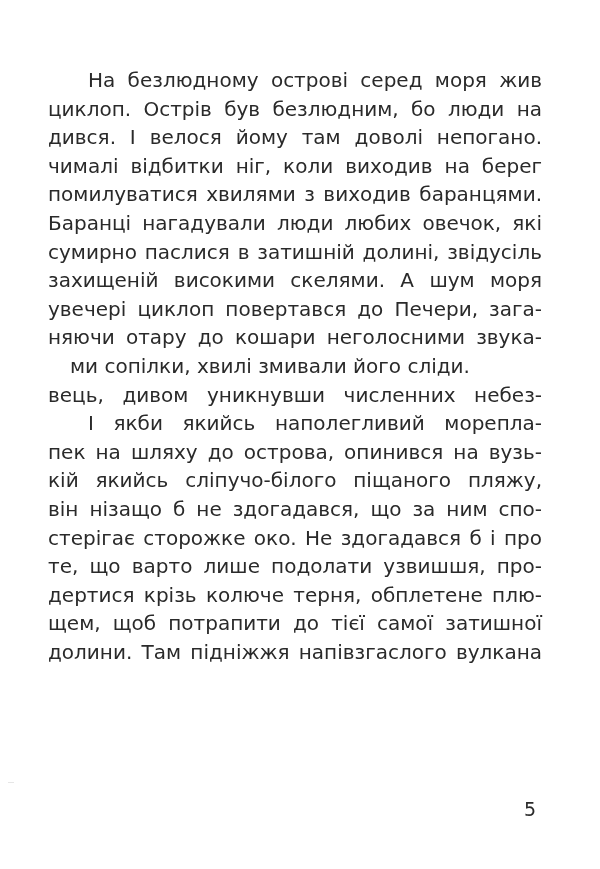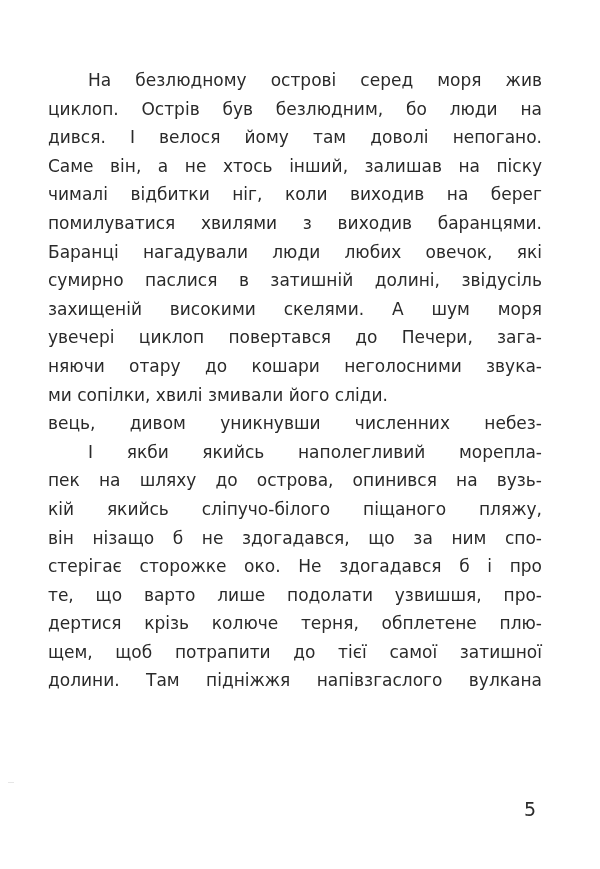--- a/index.html
+++ b/index.html
@@ -14,28 +14,28 @@
   .page-text {
     position: absolute;
     left: 48px;
     top: 66px;
     width: 494px;
   }
   .line {
     display: block;
     height: 28.6px;
     line-height: 28.6px;
-    font-size: 17px;
+    font-size: 20px;
     white-space: nowrap;
     text-align: justify;
     text-align-last: justify;
     letter-spacing: 0px;
   }
   .line.indent { padding-left: 40px; }
-  .line.last { text-align-last: left; }
+  .line.last { text-align-last: left; margin-left: 22px; }
   .page-number {
     position: absolute;
     left: 524px;
     top: 798px;
     font-size: 19px;
     color: #2a2a2a;
   }
   .speck {
     position: absolute;
     width: 6px; height: 1px;
@@ -43,21 +43,20 @@
   }
 </style>
 </head>
 <body>
 
 <div class="page-text">
   <div>
     <span class="line indent">На безлюдному острові серед моря жив</span>
     <span class="line">циклоп. Острів був безлюдним, бо люди на</span>
     <span class="line">дився. І велося йому там доволі непогано.</span>
-    <span class="line">Саме він, а не хтось інший, залишав на піску</span>
     <span class="line">чималі відбитки ніг, коли виходив на берег</span>
     <span class="line">помилуватися хвилями з виходив баранцями.</span>
     <span class="line">Баранці нагадували люди любих овечок, які</span>
     <span class="line">сумирно паслися в затишній долині, звідусіль</span>
     <span class="line">захищеній високими скелями. А шум моря</span>
     <span class="line">увечері циклоп повертався до Печери, зага-</span>
     <span class="line">няючи отару до кошари неголосними звука-</span>
     <span class="line last">ми сопілки, хвилі змивали його сліди.</span>
   </div>
   <div>

